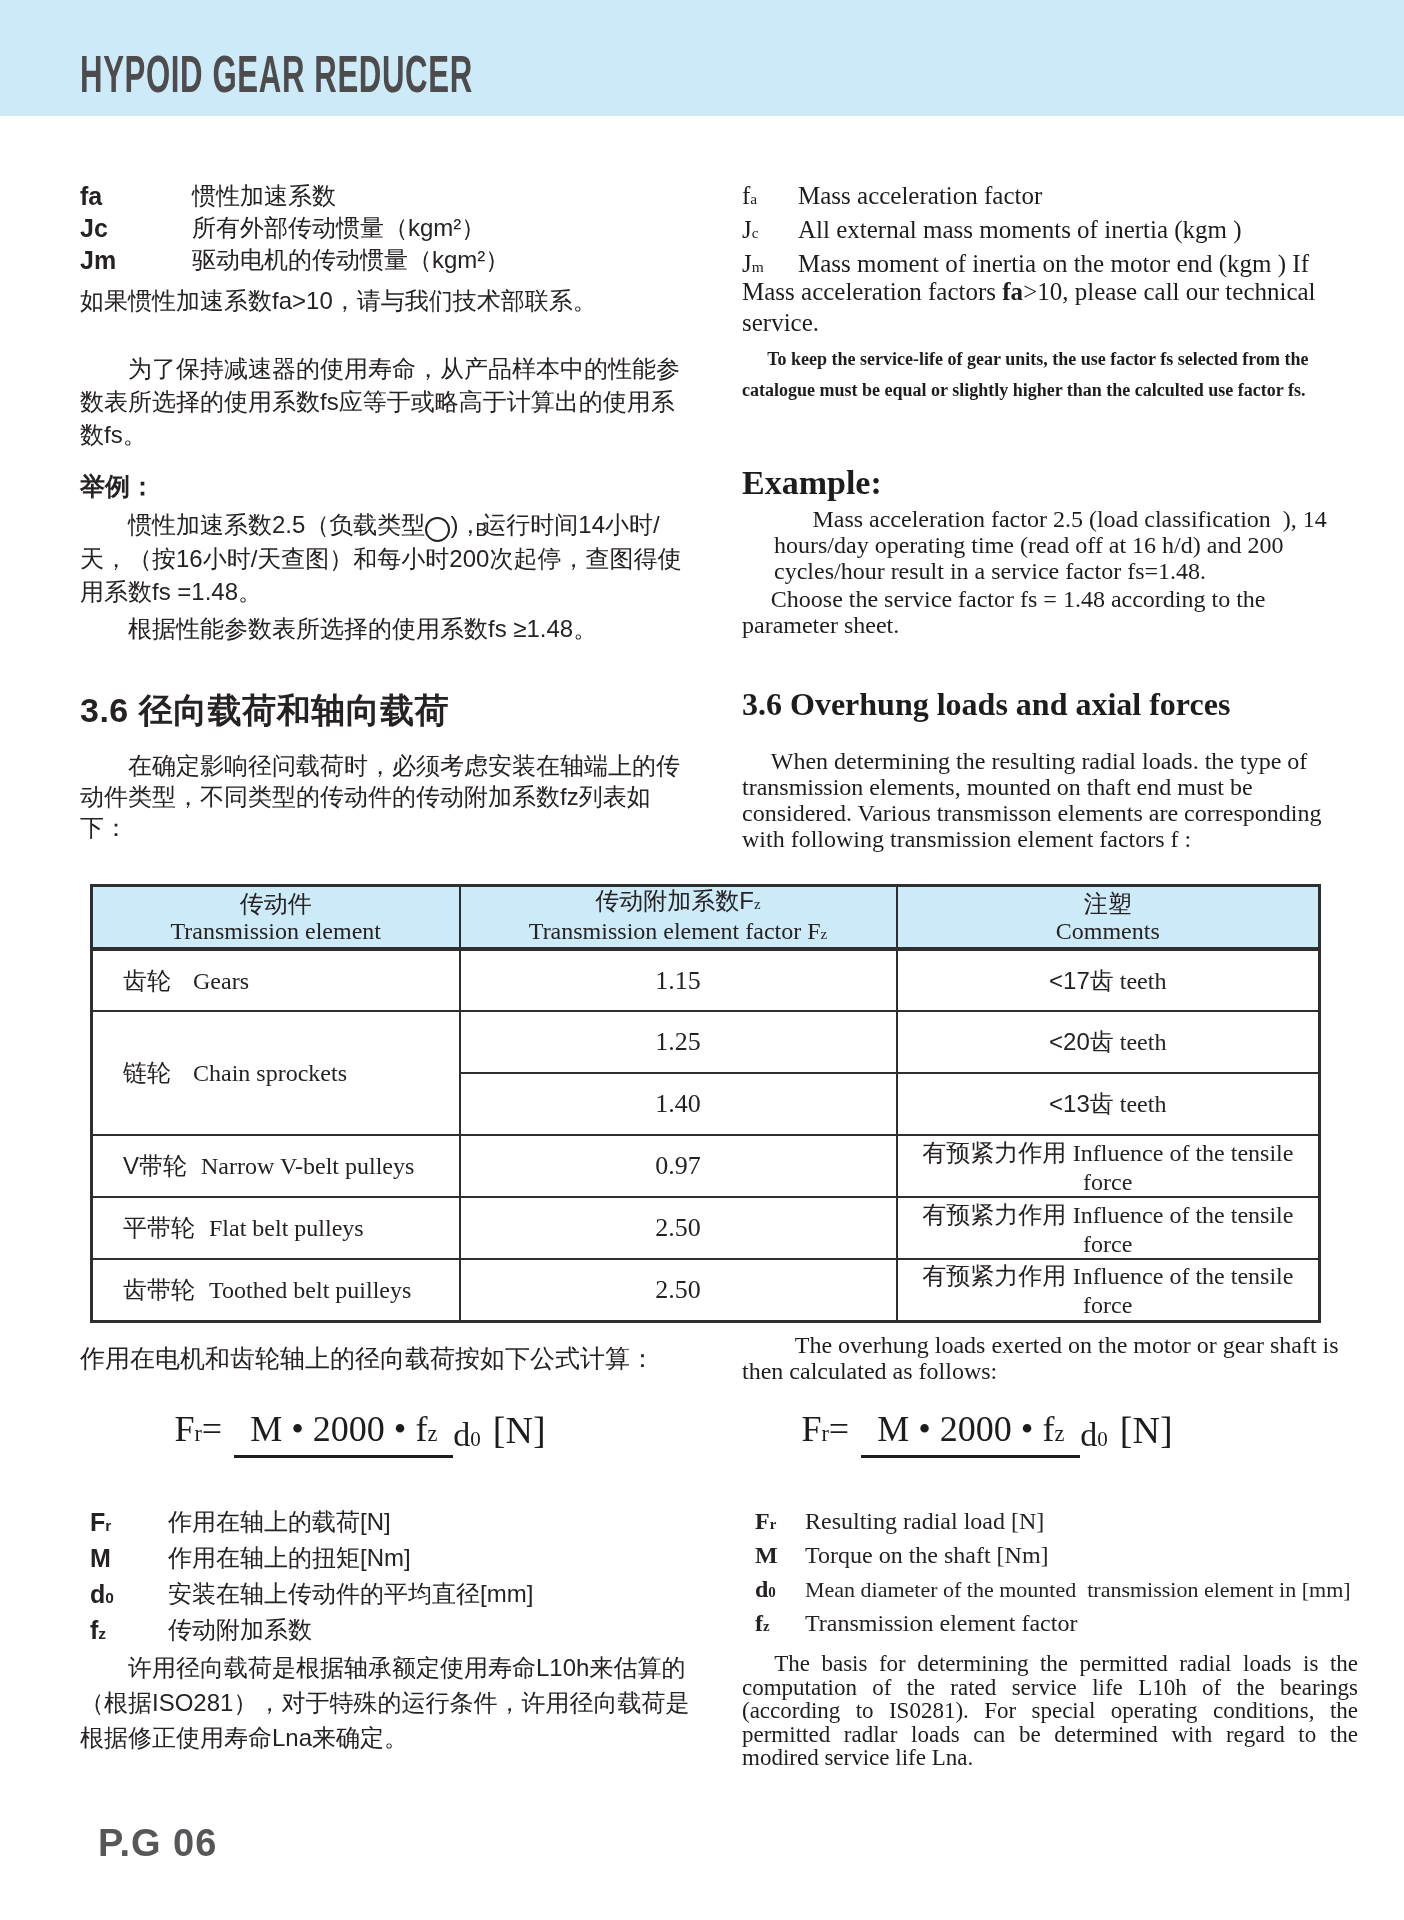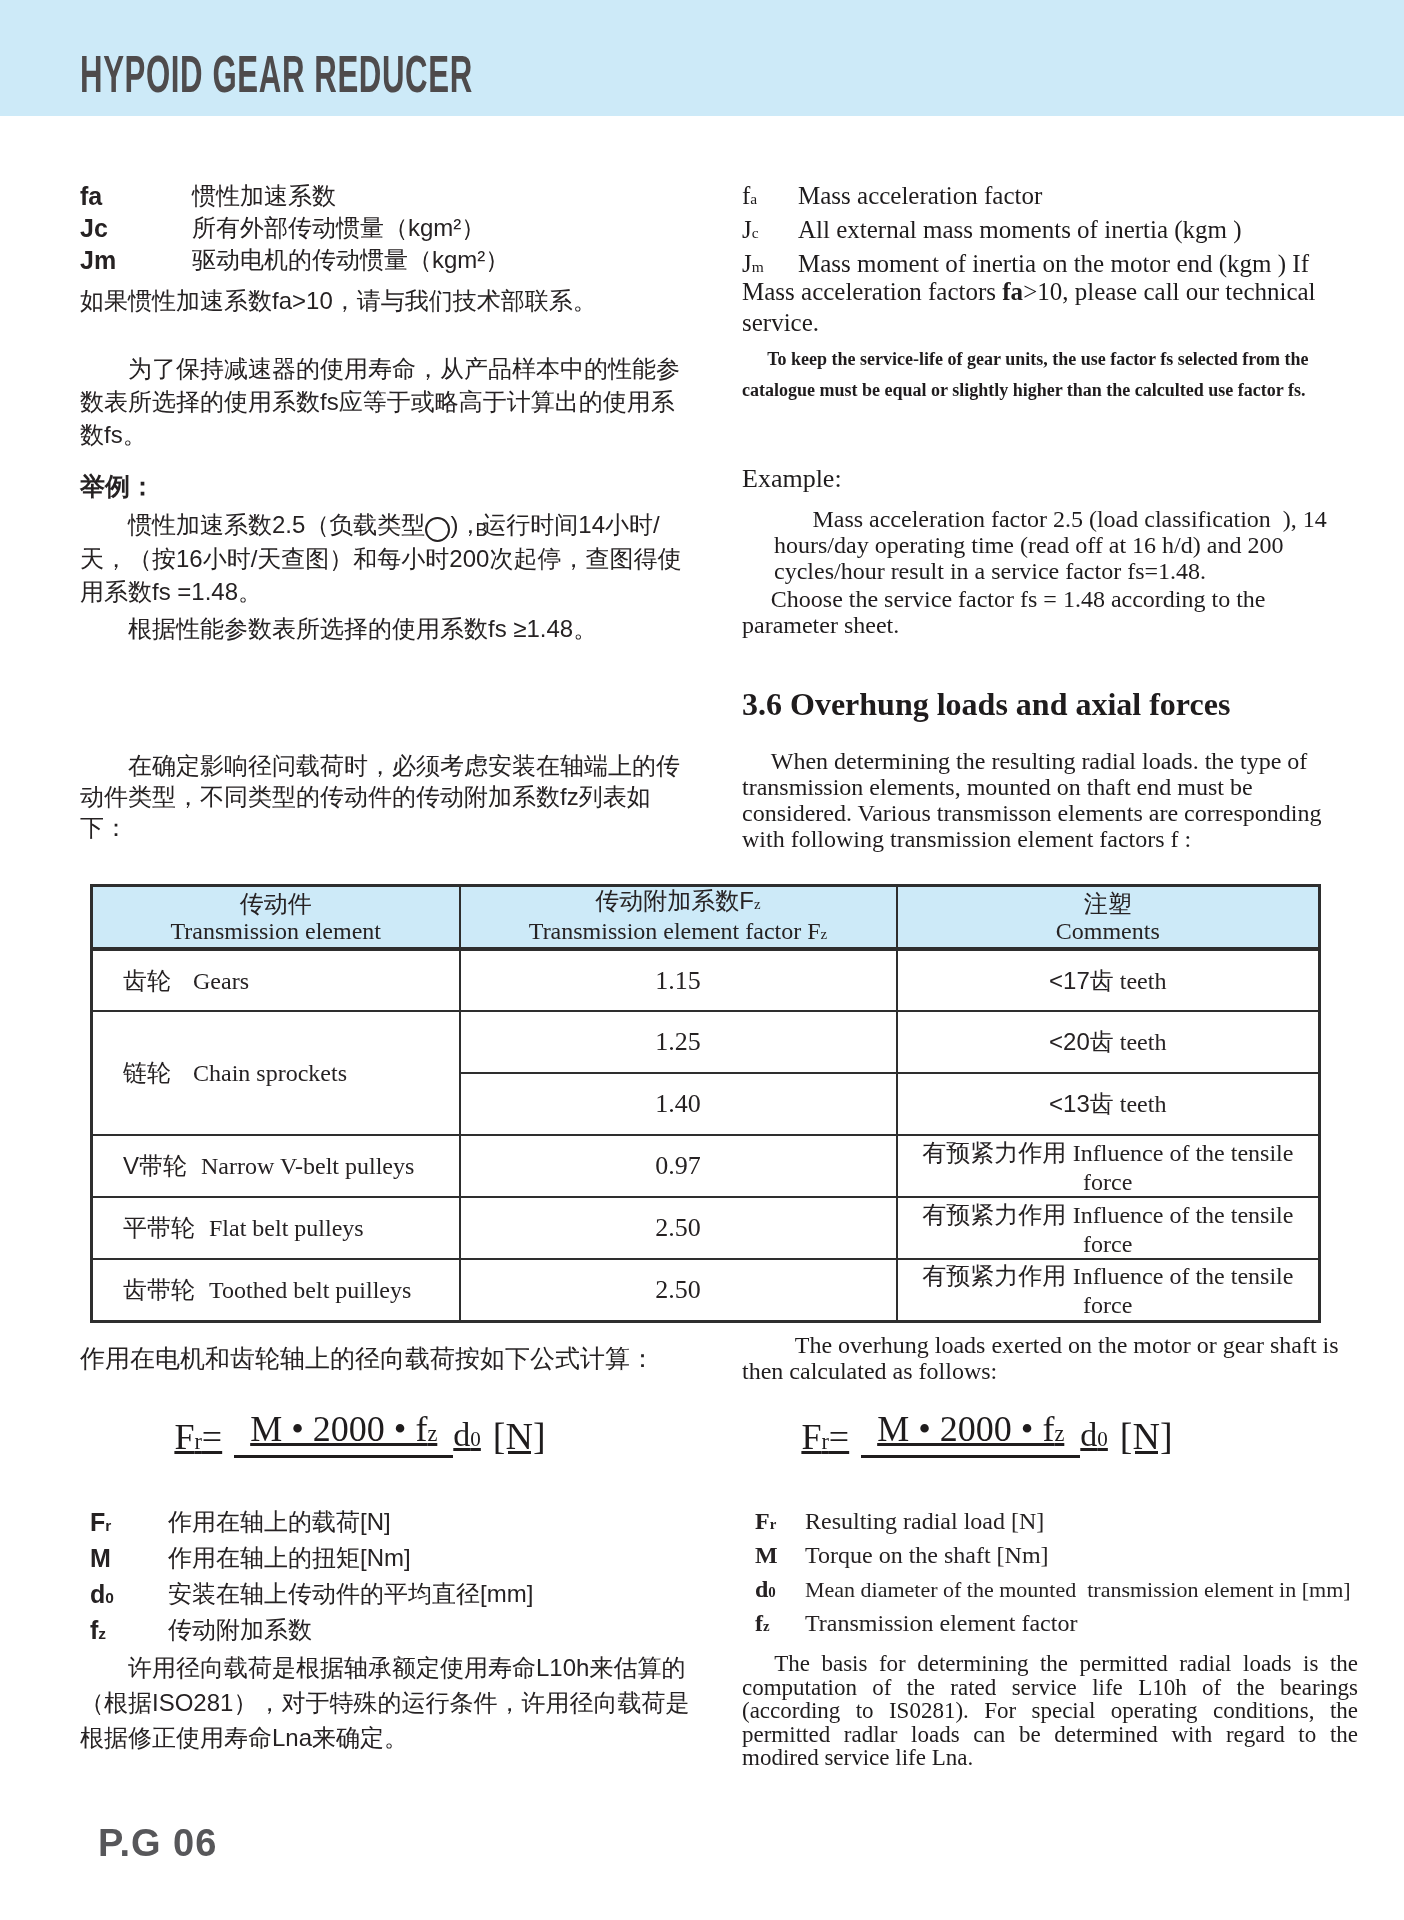--- a/index.html
+++ b/index.html
@@ -25,21 +25,21 @@
   .symlist-cn .sym { width:112px; font-weight:700; font-size:25px; }
   .symlist-en { width:616px; font-size:25px; line-height:31px; }
   .symlist-en .symrow { display:flex; }
   .symlist-en .sym { width:56px; font-weight:400; }
   .sb { font-size:0.62em; }
 
   .p-cn { width:612px; font-size:24px; line-height:33px; }
   .p-en { width:616px; font-size:25px; line-height:31px; }
   .p-en-sm { width:616px; font-size:24px; line-height:26px; }
   .label-cn { font-size:25px; font-weight:700; }
-  .label-en { font-size:26px; font-weight:400; font-family:"Liberation Serif",serif; }
+  .label-en { font-size:34px; font-weight:700; font-family:"Liberation Serif",serif; }
 
   .circle { display:inline-block; width:25px; height:25px; line-height:23px; border:2px solid #262223;
             border-radius:50%; text-align:center; font-size:18px; vertical-align:-3px; }
 
   
   .h-cn { font-size:34px; font-weight:700; letter-spacing:0.5px; }
   .h-en { font-family:"Liberation Serif",serif; font-size:32px; font-weight:700; }
 
   
   table.ftab { border-collapse:collapse; width:1228px; table-layout:fixed; border:3px solid #2e2e2e; }
@@ -50,22 +50,22 @@
   .ftab td { height:62px; }
   .c-el { text-align:left; padding-left:30px; }
   .c-el .cnp { font-size:24px; }
   .c-el .enp { font-family:"Liberation Serif",serif; font-size:24px; margin-left:22px; }
   .c-factor { text-align:center; font-family:"Liberation Serif",serif; font-size:26px; }
   .c-comment { text-align:center; }
   .c-comment .cnp { font-size:24px; }
   .c-comment .enp { font-family:"Liberation Serif",serif; font-size:24px; }
 
   
-  .formula { display:flex; align-items:flex-end; justify-content:center; gap:12px;
-             font-family:"Liberation Serif",serif; font-size:36px; color:#1f1c1d;text-decoration:underline; }
+  .formula { display:flex; align-items:flex-start; justify-content:center; gap:12px;
+             font-family:"Liberation Serif",serif; font-size:36px; color:#1f1c1d; }
   .f-frac { display:inline-flex; align-items:center; }
   .f-num { padding:0 16px 5px; border-bottom:3px solid #1f1c1d; white-space:nowrap; }
   .f-den { padding-top:3px; font-size:34px; }
   .f-unit { font-size:38px; }
 
   
   .defs-cn { width:612px; font-size:24px; line-height:32px; }
   .defs-cn .defrow { display:flex; }
   .defs-cn .dsym { width:78px; font-weight:700; font-size:25px; }
   .defs-en { width:620px; font-family:"Liberation Serif",serif; font-size:24px; line-height:31px; }
@@ -130,20 +130,21 @@
   <p class="abs en p-en" style="left:742px; top:276px;"><span>Mass acceleration factors </span><strong>fa</strong><span>&gt;10, please call our technical service.</span></p>
 
   <p class="abs en p-en bold" style="left:742px; top:344px; font-size:18px; text-indent:1.4em;">To keep the service-life of gear units, the use factor fs selected from the catalogue must be equal or slightly higher than the calculted use factor fs.</p>
 
   <p class="abs en label-en" style="left:742px; top:464px;">Example:</p>
 
   <p class="abs en p-en-sm" style="left:742px; top:506px; text-indent:1.6em;margin-left:32px;">Mass acceleration factor 2.5 (load classification&nbsp;&nbsp;), 14 hours/day operating time (read off at 16 h/d) and 200 cycles/hour result in a service factor fs=1.48.</p>
 
   <p class="abs en p-en-sm" style="left:742px; top:586px; text-indent:1.2em;">Choose the service factor fs = 1.48 according to the parameter sheet.</p>
 
+  <h2 class="abs cn h-cn" style="left:80px; top:688px;">3.6  径向载荷和轴向载荷</h2>
   <p class="abs cn p-cn indent" style="left:80px; top:750px; line-height:31px;">在确定影响径问载荷时，必须考虑安装在轴端上的传动件类型，不同类型的传动件的传动附加系数fz列表如下：</p>
 
   <h2 class="abs en h-en" style="left:742px; top:686px;">3.6  Overhung loads and axial forces</h2>
   <p class="abs en p-en-sm" style="left:742px; top:748px; text-indent:1.2em;">When determining the resulting radial loads. the type of transmission elements, mounted on thaft  end must be considered. Various transmisson elements are corresponding with following transmission element factors f&nbsp;:</p>
 
   <table class="ftab abs" style="left:90px; top:884px;">
     <colgroup>
         <col style="width:368px">
         <col style="width:437px">
         <col style="width:423px">

